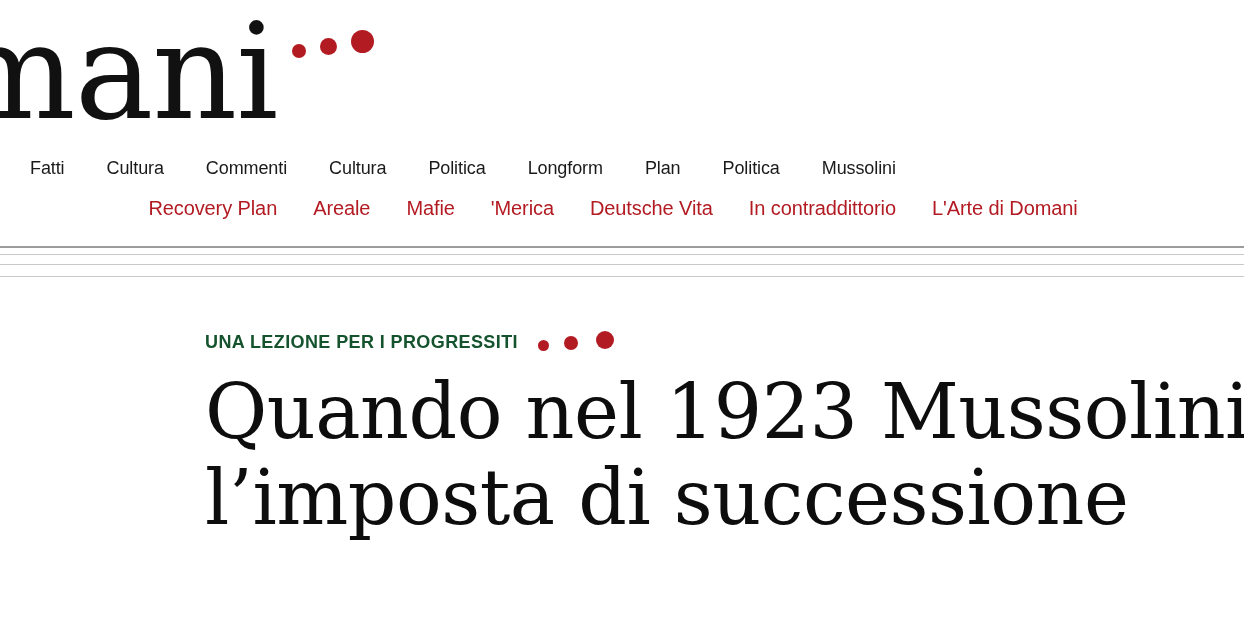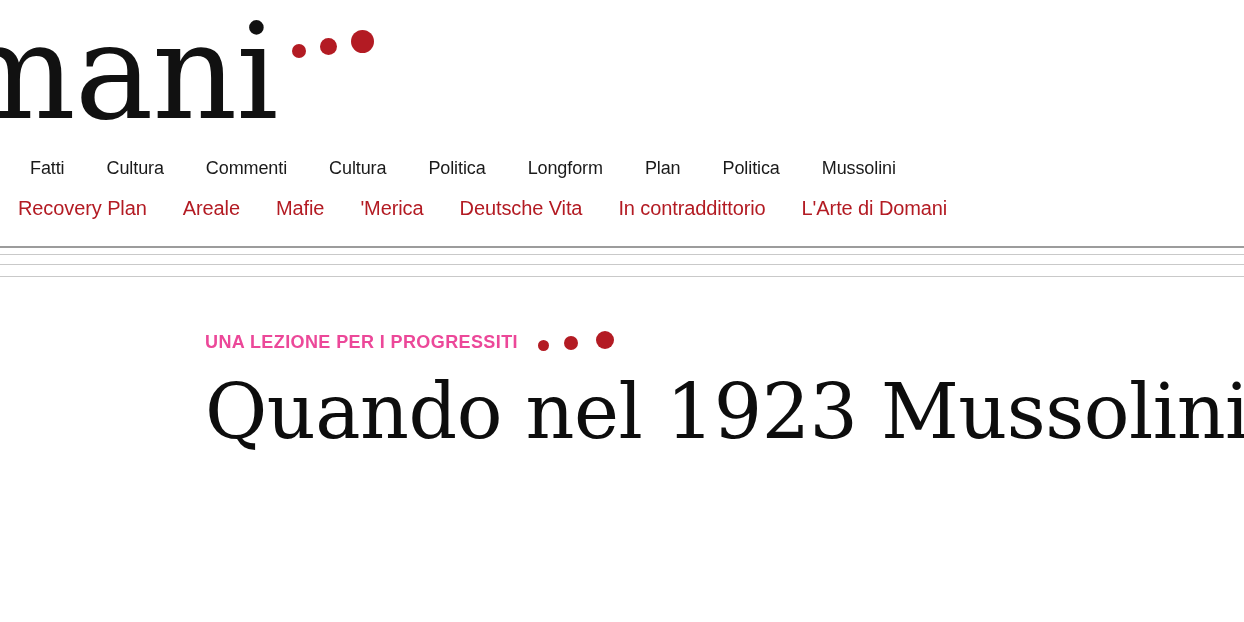--- a/index.html
+++ b/index.html
@@ -63,20 +63,21 @@
     color: #1a1a1a;
     text-decoration: none;
     margin-right: 42px;
     display: inline-block;
     letter-spacing: -0.1px;
   }
   nav.secondary {
     padding-left: 18px;
     padding-top: 18px;
     white-space: nowrap;
+    text-align: center;
   }
   nav.secondary a {
     font-size: 20px;
     color: #b31b23;
     text-decoration: none;
     margin-right: 36px;
     display: inline-block;
     letter-spacing: -0.1px;
   }
 
@@ -101,21 +102,21 @@
   }
   .kicker-row {
     display: flex;
     align-items: center;
     height: 26px;
   }
   .kicker {
     font-size: 18px;
     font-weight: bold;
     letter-spacing: 0.4px;
-    color: #ec4899;
+    color: #14532d;
     text-transform: uppercase;
   }
   .kicker-dots {
     position: relative;
     width: 110px;
     height: 22px;
     margin-left: 20px;
   }
   .kicker-dots i {
     position: absolute;
@@ -174,14 +175,15 @@
   <div class="kicker-row">
     <div class="kicker">UNA LEZIONE PER I PROGRESSITI</div>
     <div class="kicker-dots">
       <i class="k1"></i>
       <i class="k2"></i>
       <i class="k3"></i>
     </div>
   </div>
   <h1 class="headline">
     <span>Quando nel 1923 Mussolini ab</span><br>
+    <span>l’imposta di successione</span>
   </h1>
 </div>
 
 </body></html>

